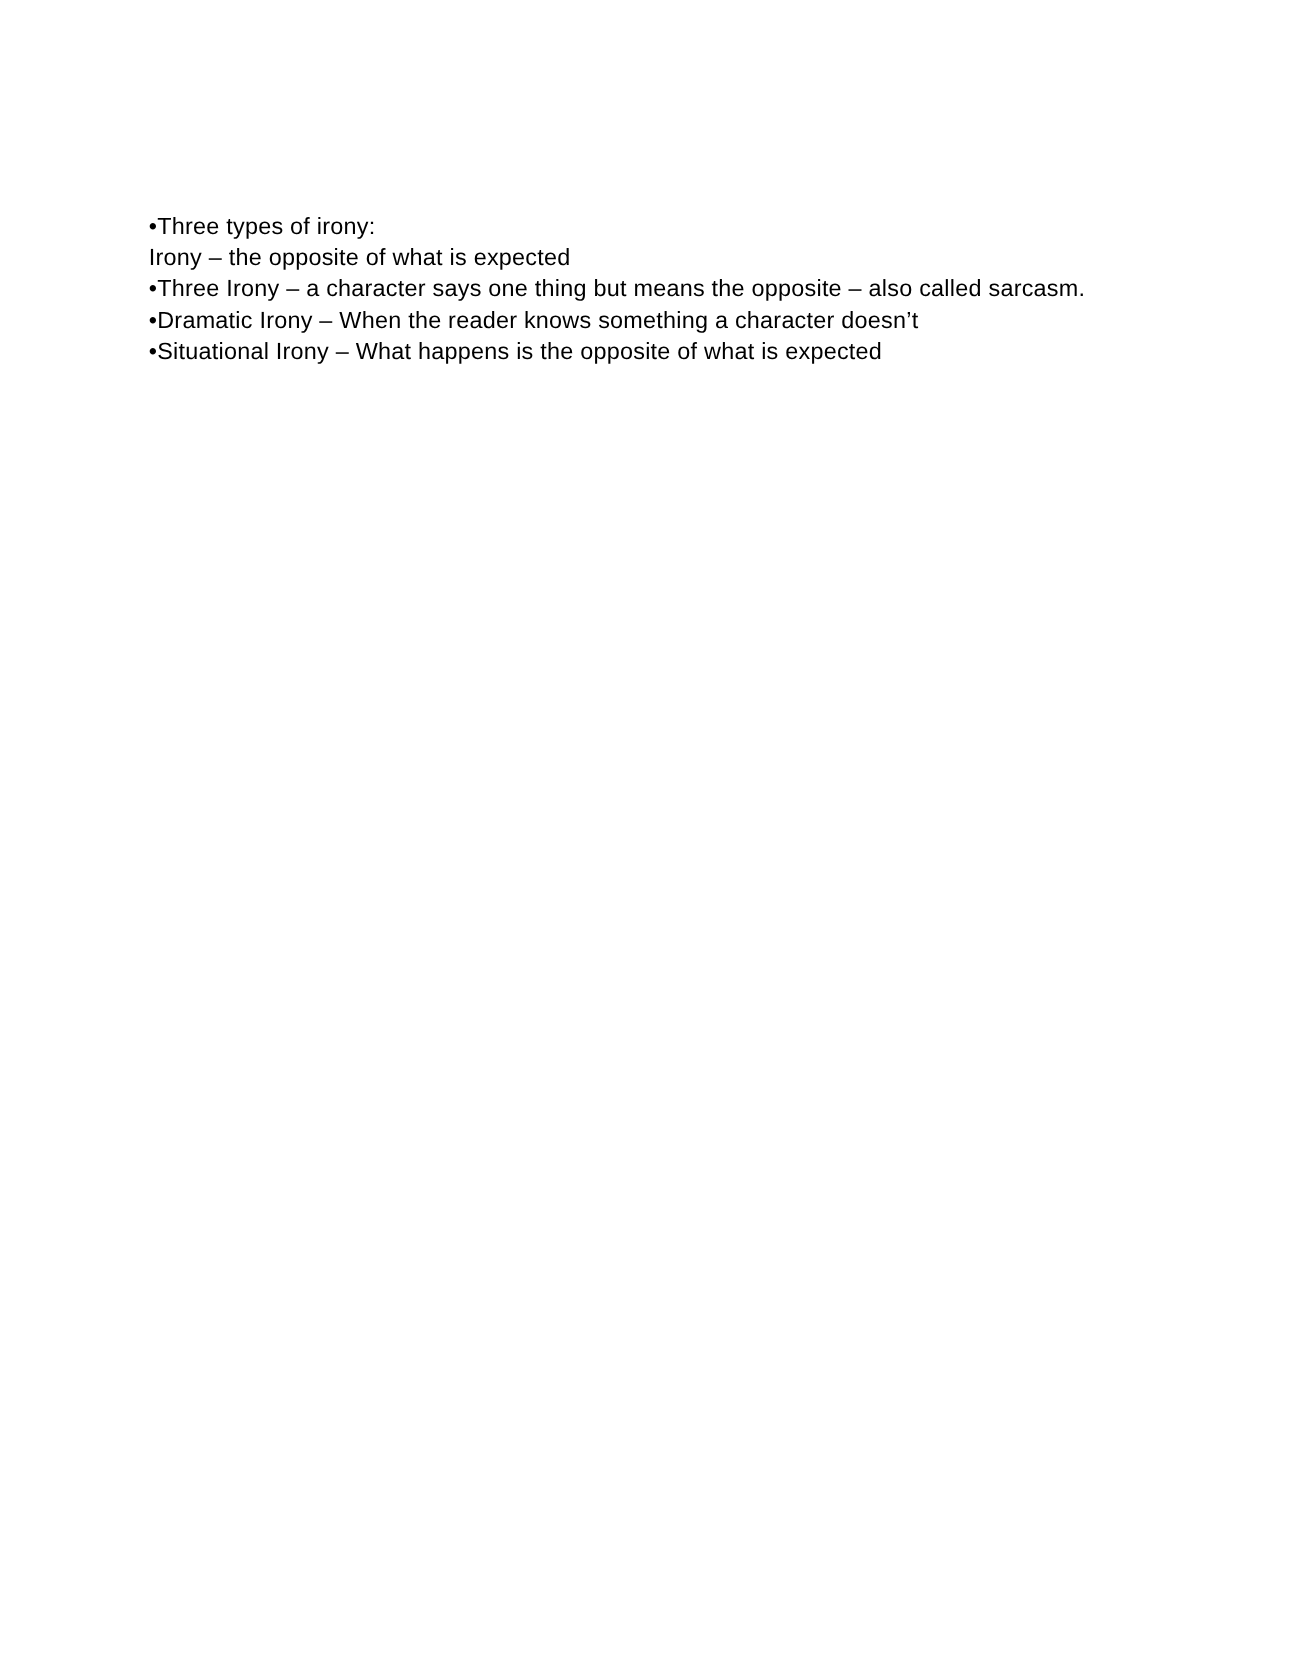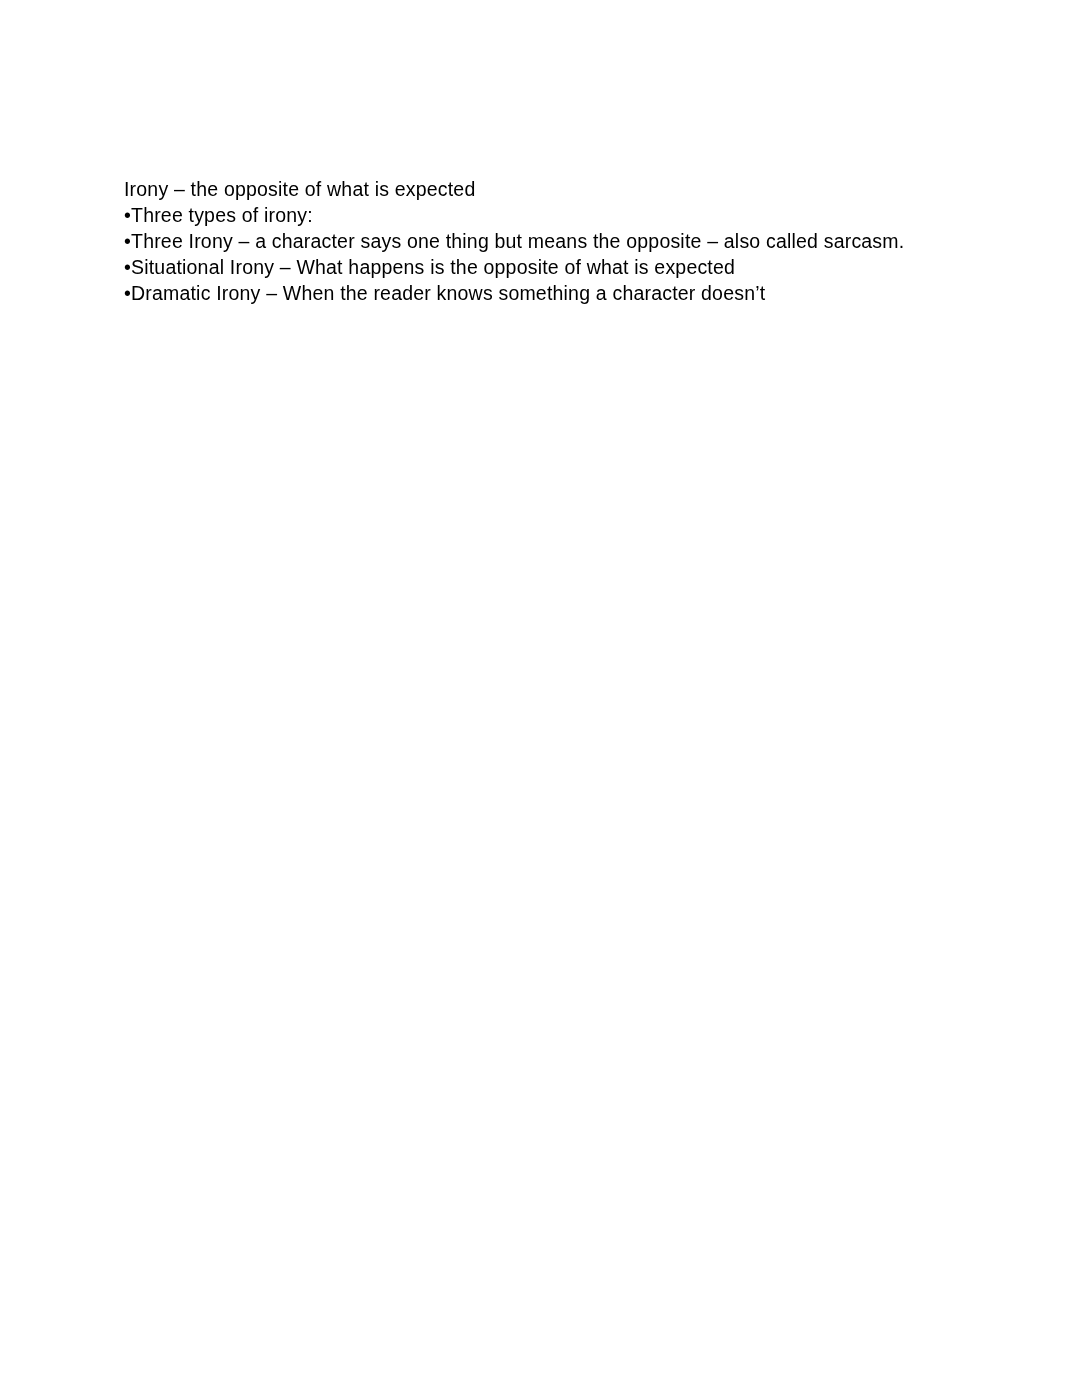--- a/index.html
+++ b/index.html
@@ -35,19 +35,19 @@
     color: #000000;
     white-space: pre-wrap;
     letter-spacing: 0.01em;
   }
 </style>
 </head>
 <body>
 
 <div class="page">
   <div class="content-block">
+    <div class="doc-line">•Three types of irony:</div>
     <div class="doc-line">Irony – the opposite of what is expected</div>
-    <div class="doc-line">•Three types of irony:</div>
     <div class="doc-line">•Three Irony – a character says one thing but means the opposite – also called sarcasm.</div>
+    <div class="doc-line">•Dramatic Irony – When the reader knows something a character doesn’t</div>
     <div class="doc-line">•Situational Irony – What happens is the opposite of what is expected</div>
-    <div class="doc-line">•Dramatic Irony – When the reader knows something a character doesn’t</div>
   </div>
 </div>
 
 </body></html>

